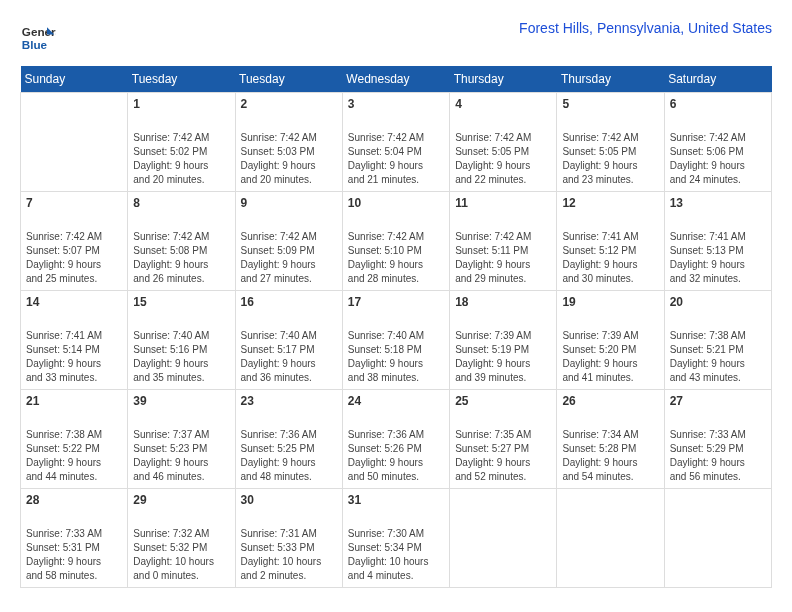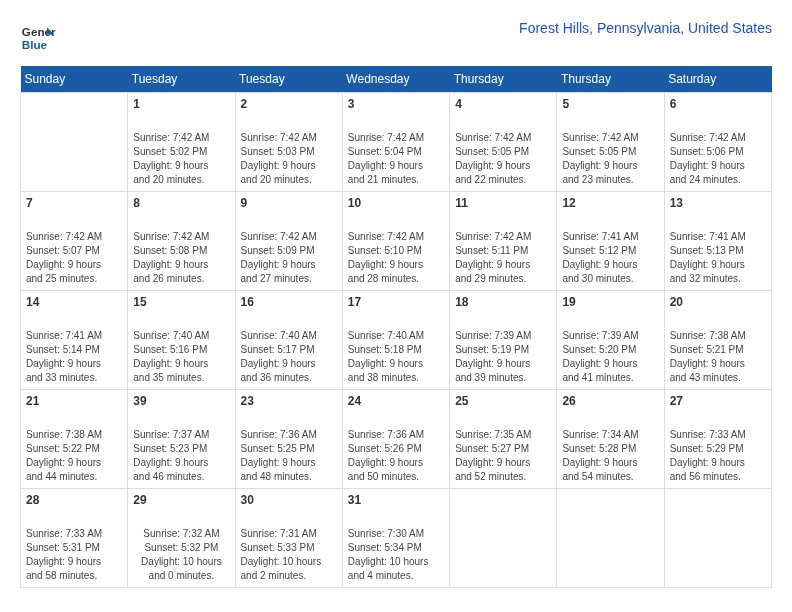--- a/index.html
+++ b/index.html
@@ -302,21 +302,21 @@
       <tr>
         <td>
           <span class="day-num">28</span>
           <div class="day-info" style="white-space: pre-line;">Sunrise: 7:33 AM
 Sunset: 5:31 PM
 Daylight: 9 hours
 and 58 minutes.</div>
         </td>
         <td>
           <span class="day-num">29</span>
-          <div class="day-info" style="white-space: pre-line; text-align: center;">Sunrise: 7:32 AM
+          <div class="day-info" style="white-space: pre-line;">Sunrise: 7:32 AM
 Sunset: 5:32 PM
 Daylight: 10 hours
 and 0 minutes.</div>
         </td>
         <td>
           <span class="day-num">30</span>
           <div class="day-info" style="white-space: pre-line;">Sunrise: 7:31 AM
 Sunset: 5:33 PM
 Daylight: 10 hours
 and 2 minutes.</div>

